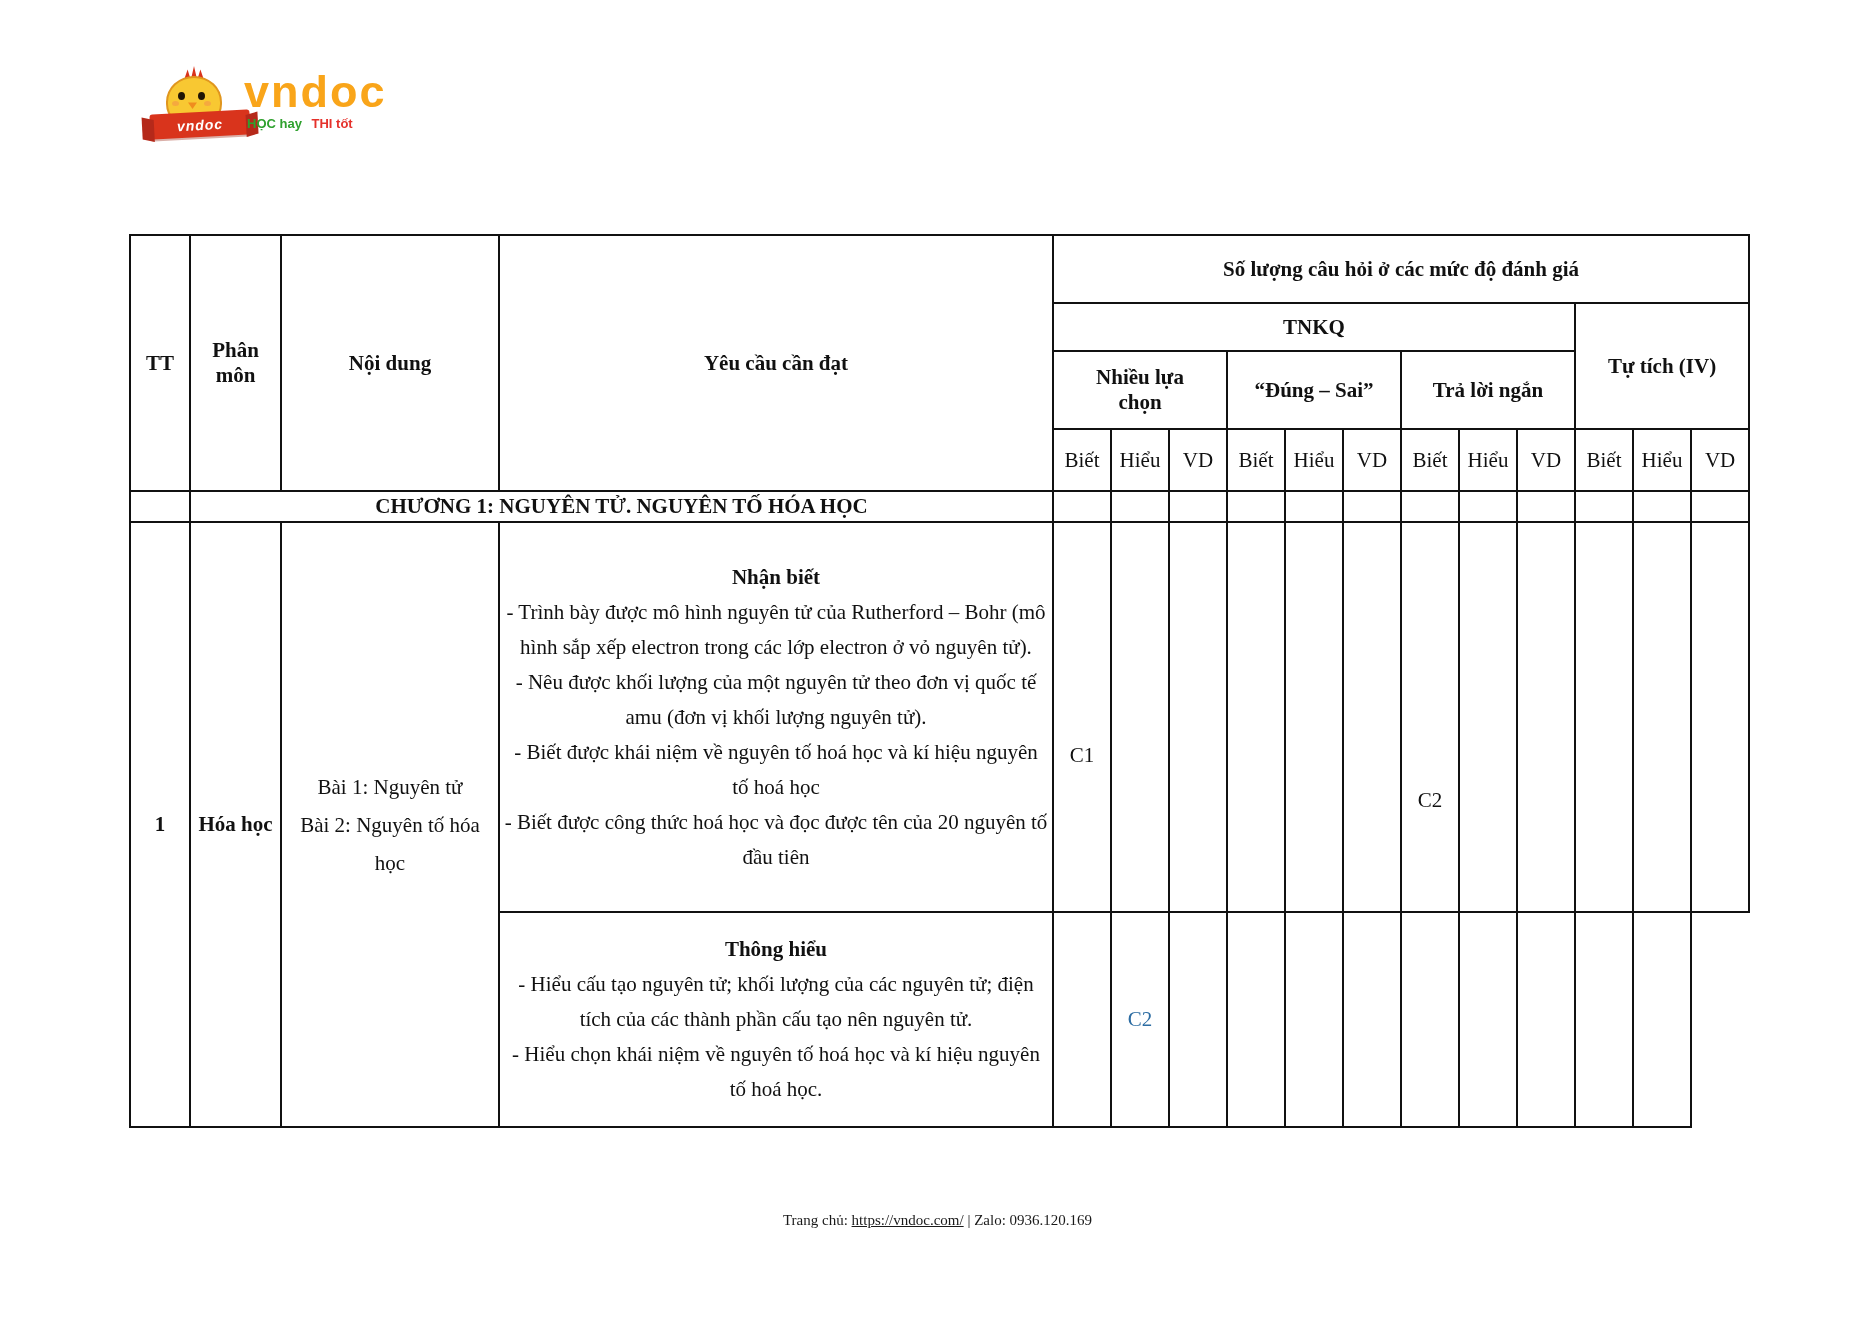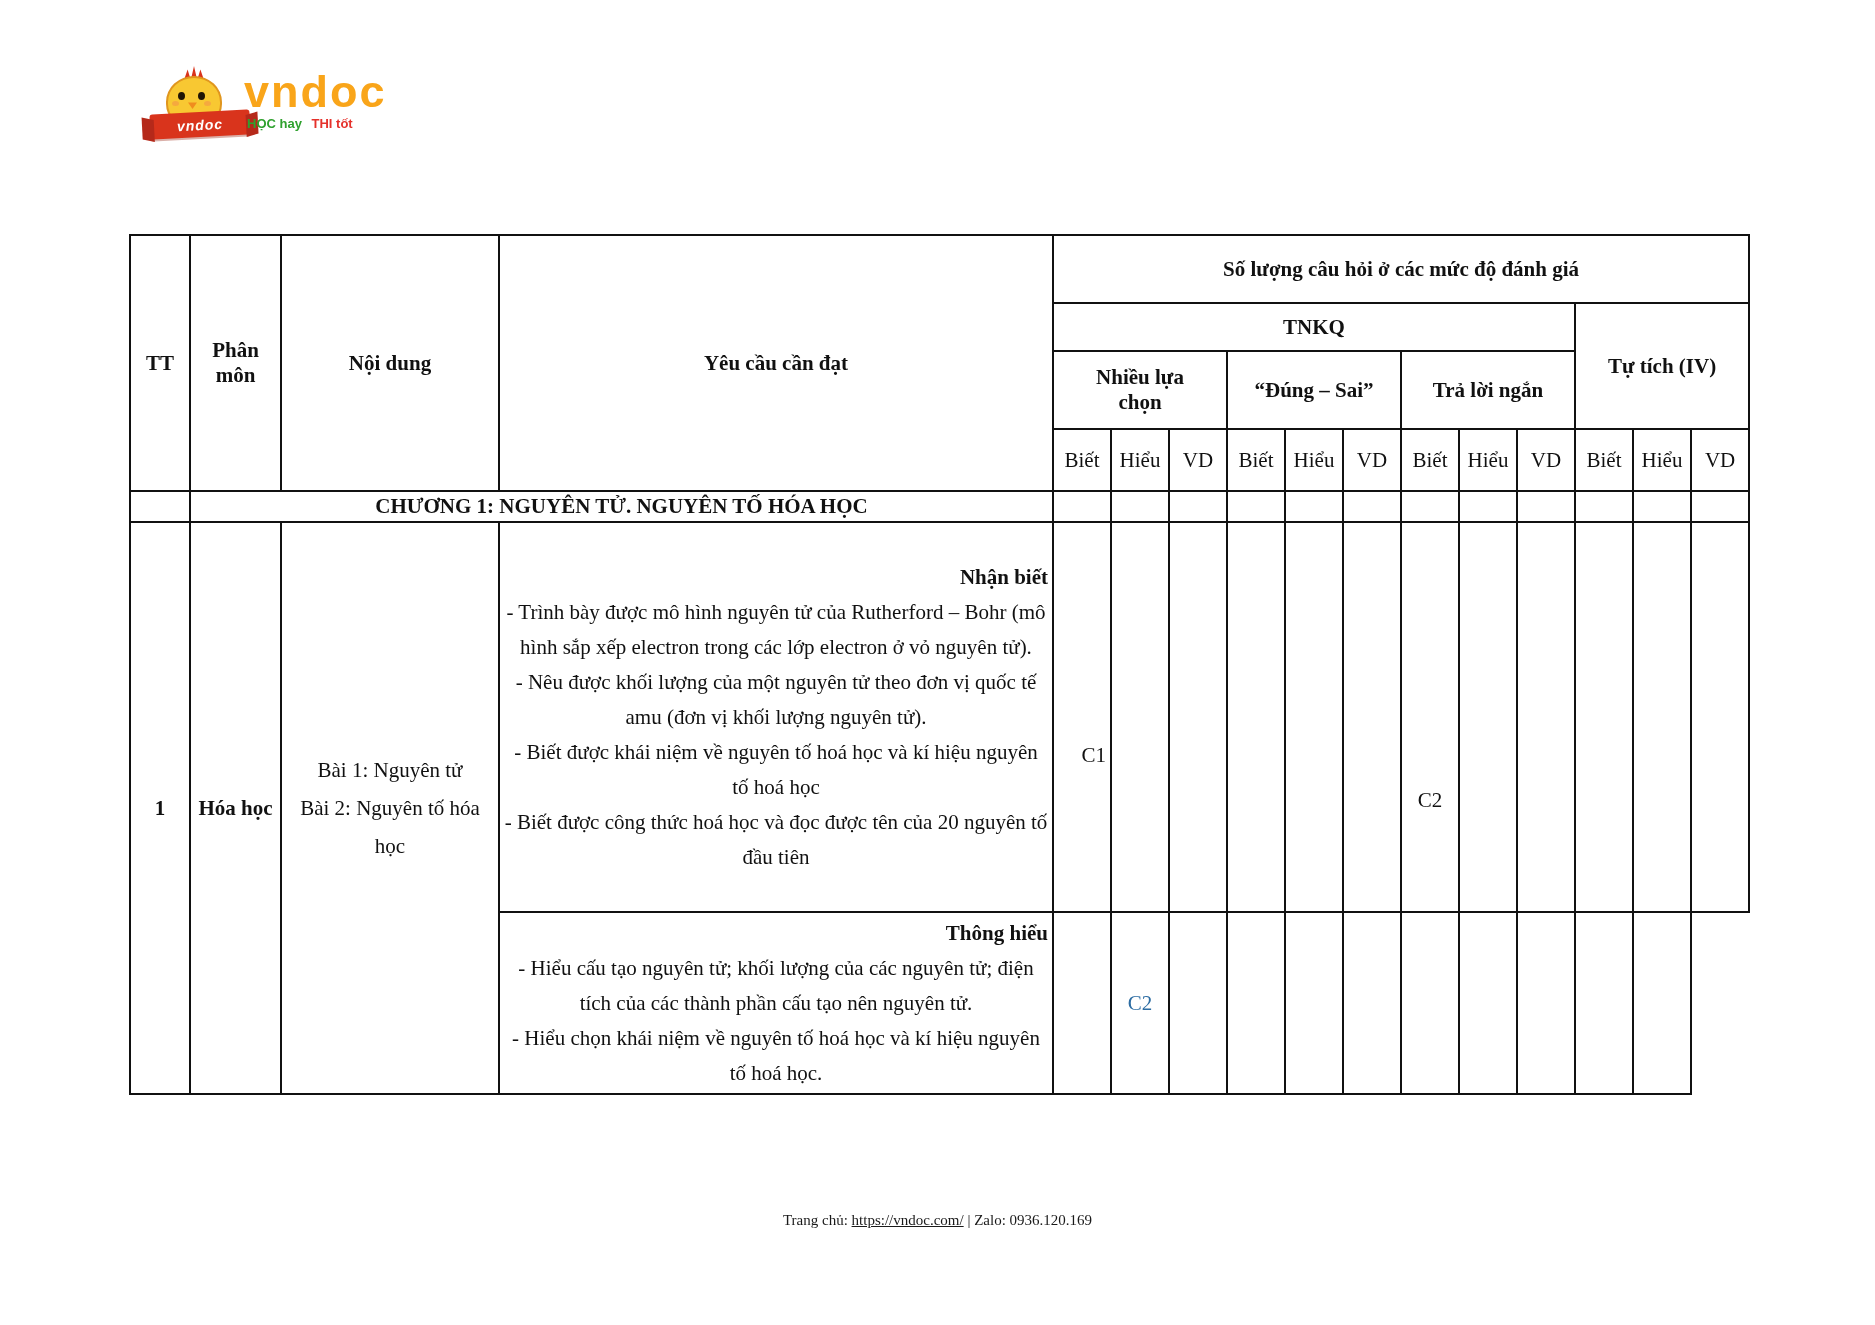--- a/index.html
+++ b/index.html
@@ -43,34 +43,34 @@
   table.spec{
     position:absolute;left:129px;top:234px;width:1619px;
     border-collapse:collapse;table-layout:fixed;
   }
   table.spec td{
     border:2px solid #111;vertical-align:middle;text-align:center;
     font-size:21px;color:#111;padding:2px 4px;overflow:hidden;
   }
   td.bold{font-weight:bold;}
   tr.h1{height:68px;} tr.h2{height:48px;} tr.h3{height:78px;} tr.h4{height:62px;}
-  tr.bchap{height:30px;} tr.brow1{height:390px;} tr.brow2{height:182px;}
+  tr.bchap{height:30px;} tr.brow1{height:390px;} tr.brow2{height:215px;}
   td.vtop{vertical-align:top;padding-top:6px;}
   td.hieu{color:#2e79ab;}
   td.vd{color:#c3121a;margin-left:16px;}
   .narrow-head{display:inline-block;max-width:112px;}
   td.chapter{font-weight:bold;font-size:22px;padding:1px 0;}
   td.noidung{text-align:left;padding:4px 8px 4px 14px;line-height:38px;}
   td.req{
     text-align:justify;vertical-align:top;
     padding:5px 12px 4px 10px;line-height:35px;font-size:21px;
   }
-  td.req .sec-title{font-weight:bold;text-align:right;}
+  td.req .sec-title{font-weight:bold;text-align:center;}
   td.mark-top{vertical-align:top;}
-  .mk-c1{margin-top:76px;text-align:right;}
+  .mk-c1{margin-top:76px;}
   .mk-c2{margin-top:166px;}
   .mk-blue{color:#2d6da3;}
   
   .footer{position:absolute;left:0;top:1212px;width:100%;text-align:center;font-size:15px;color:#1a1a1a;}
   .footer-link{color:#1a1a1a;text-decoration:underline;cursor:pointer;}
 </style>
 </head>
 <body>
 
 <div class="page">

